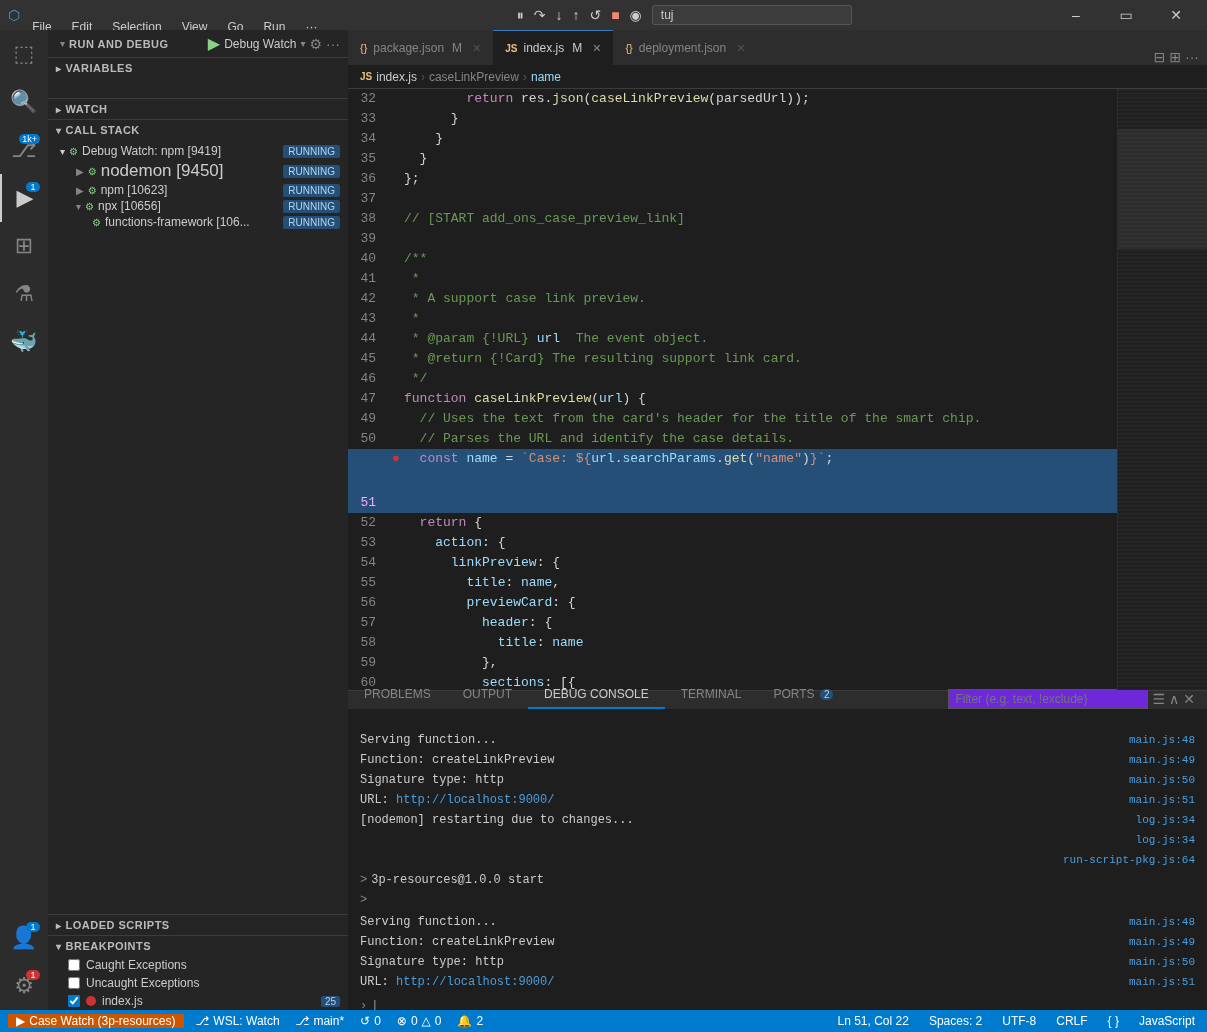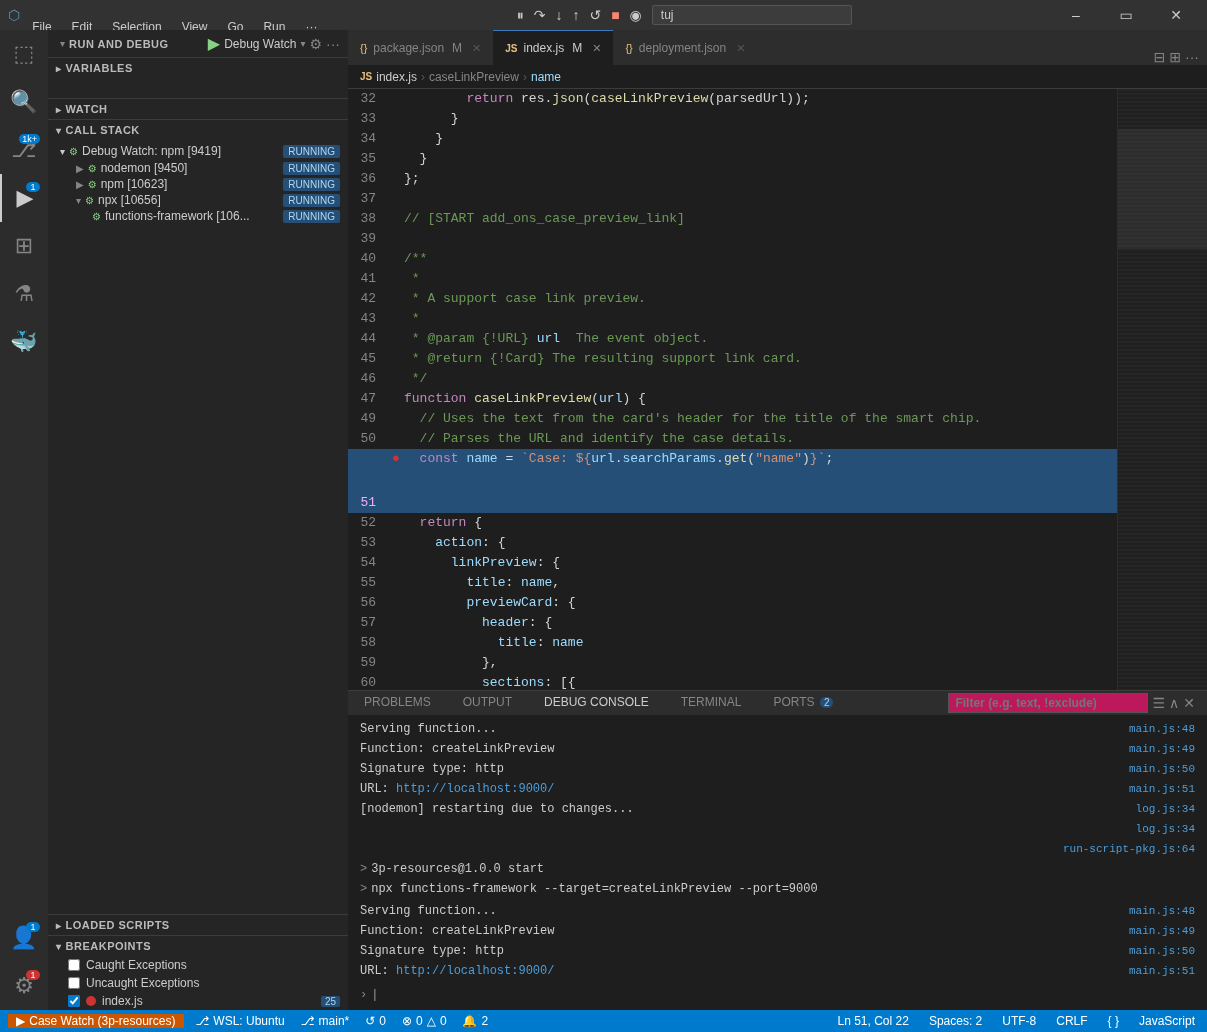--- a/index.html
+++ b/index.html
@@ -379,24 +379,24 @@
     .panel {
       height: 320px;
       background: #1e1e1e;
       border-top: 1px solid #3c3c3c;
       display: flex;
       flex-direction: column;
       flex-shrink: 0;
     }
 
     .panel-tabs {
-      height: 24px;
+      height: 18px;
       background: #2d2d2d;
       display: flex;
-      align-items: center;
+      align-items: flex-end;
       flex-shrink: 0;
     }
     .panel-tab {
       padding: 6px 16px;
       font-size: 12px;
       color: #858585;
       cursor: pointer;
       border-bottom: 2px solid transparent;
     }
     .panel-tab.active {
@@ -427,20 +427,21 @@
       padding: 0 4px;
       border-radius: 8px;
       margin-left: 2px;
     }
 
     .panel-content {
       flex: 1;
       overflow-y: auto;
       padding: 4px 0;
       background: #1e1e1e;
+      margin-top: 17px;
     }
 
     .console-line {
       display: flex;
       align-items: baseline;
       padding: 1px 12px;
       font-family: 'Consolas', 'Courier New', monospace;
       font-size: 12px;
       line-height: 18px;
     }
@@ -577,21 +578,21 @@
           <div class="callstack-group-header">
             <span style="font-size:10px;">▾</span>
             <span class="callstack-spin">⚙</span>
             <span class="callstack-label">Debug Watch: npm [9419]</span>
             <span class="status-badge">RUNNING</span>
           </div>
           <div class="callstack-sub">
             <div class="callstack-sub-item">
               <span style="font-size:10px; color:#858585;">▶</span>
               <span class="icon">⚙</span>
-              <span style="flex:1; font-size:12px;">nodemon [9450]</span>
+              <span style="flex:1; font-size:17px;">nodemon [9450]</span>
               <span class="status-badge">RUNNING</span>
             </div>
             <div class="callstack-sub-item">
               <span style="font-size:10px; color:#858585;">▶</span>
               <span class="icon">⚙</span>
               <span style="flex:1; font-size:12px;">npm [10623]</span>
               <span class="status-badge">RUNNING</span>
             </div>
             <div class="callstack-sub-item">
               <span style="font-size:10px; color:#858585;">▾</span>
@@ -837,21 +838,21 @@
 
       <div class="panel">
         <div class="panel-tabs">
           <div class="panel-tab">PROBLEMS</div>
           <div class="panel-tab">OUTPUT</div>
           <div class="panel-tab active">DEBUG CONSOLE</div>
           <div class="panel-tab">TERMINAL</div>
           <div class="panel-tab">PORTS <span class="panel-ports-badge">2</span></div>
           <div class="panel-tab-spacer"></div>
           <div class="panel-filter">
-            <input type="text" placeholder="Filter (e.g. text, !exclude)" style="background: #be185d; border: 1px solid rgb(85, 85, 85); color: rgb(204, 204, 204); padding: 2px 6px; font-size: 12px; width: 200px; font-weight: bold;">
+            <input type="text" placeholder="Filter (e.g. text, !exclude)" style="background: #6d28d9; border: 1px solid rgb(85, 85, 85); color: rgb(204, 204, 204); padding: 2px 6px; font-size: 12px; width: 200px;">
             <button class="panel-filter-btn">☰</button>
             <button class="panel-filter-btn">∧</button>
             <button class="panel-close-btn">✕</button>
           </div>
         </div>
         <div class="panel-content">
 
           <div class="console-line">
             <span class="console-text">Serving function...</span>
             <span class="console-link">main.js:48</span>
@@ -878,21 +879,20 @@
           <div class="console-line">
             <span class="console-text"></span>
             <span class="console-link">run-script-pkg.js:64</span>
           </div>
           <div class="console-line">
             <span class="console-prompt">&gt;</span>
             <span class="console-text"> 3p-resources@1.0.0 start</span>
           </div>
           <div class="console-line">
             <span class="console-prompt">&gt;</span>
-            <span class="console-text"> npx functions-framework --target=createLinkPreview --port=9000</span>
           </div>
           <div class="console-line">
             <span class="console-text"></span>
           </div>
           <div class="console-line">
             <span class="console-text">Serving function...</span>
             <span class="console-link">main.js:48</span>
           </div>
           <div class="console-line">
             <span class="console-text">Function: createLinkPreview</span>
@@ -920,21 +920,21 @@
 </div>
 
 <div class="status-bar">
   <div class="status-left">
     <div class="status-item status-debug">
       <span>▶</span>
       <span>Case Watch (3p-resources)</span>
     </div>
     <div class="status-item">
       <span>⎇</span>
-      <span>WSL: Ubuntu</span>
+      <span>WSL: Watch</span>
     </div>
     <div class="status-item">
       <span>⎇</span>
       <span>main*</span>
     </div>
     <div class="status-item">
       <span>↺</span>
       <span>0</span>
     </div>
     <div class="status-item">

